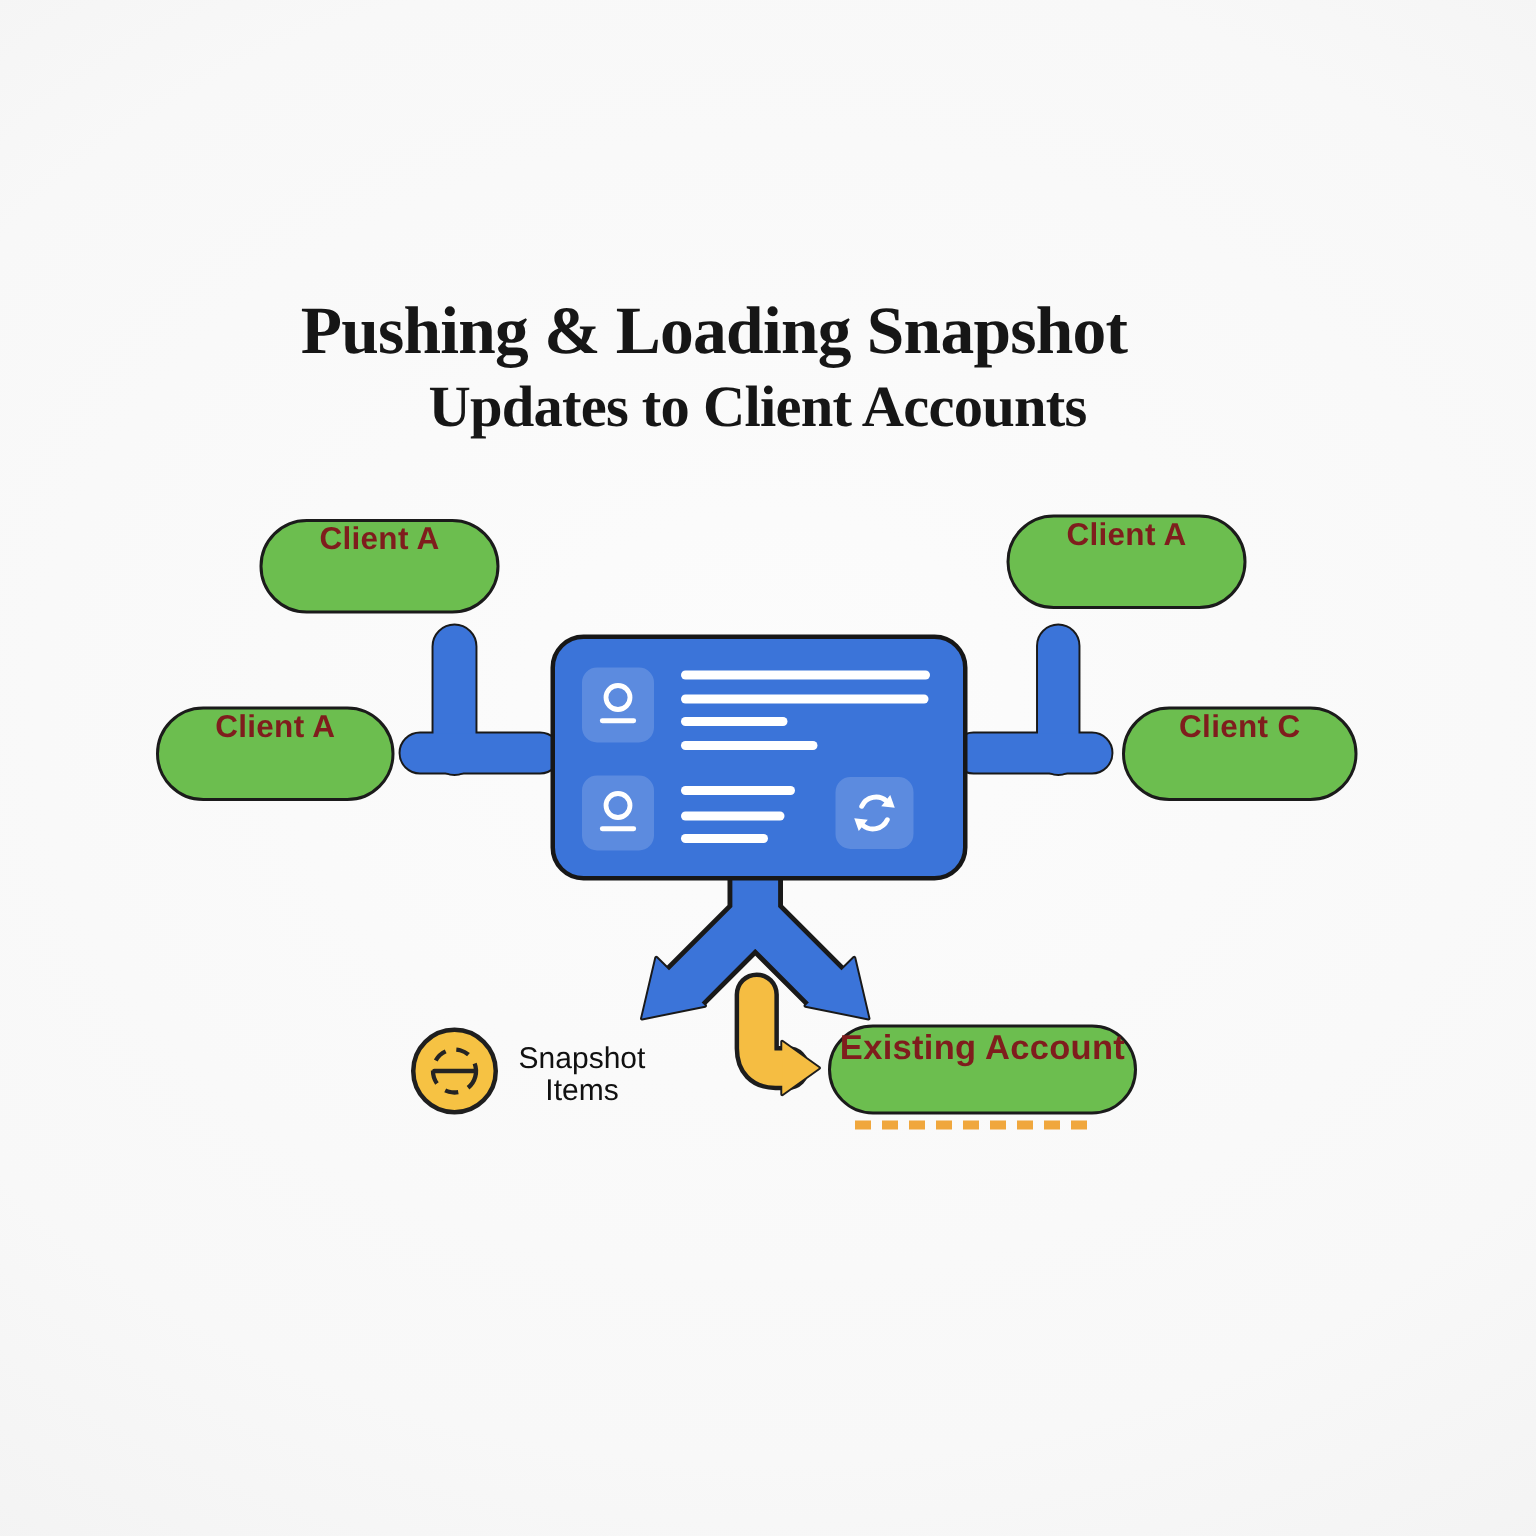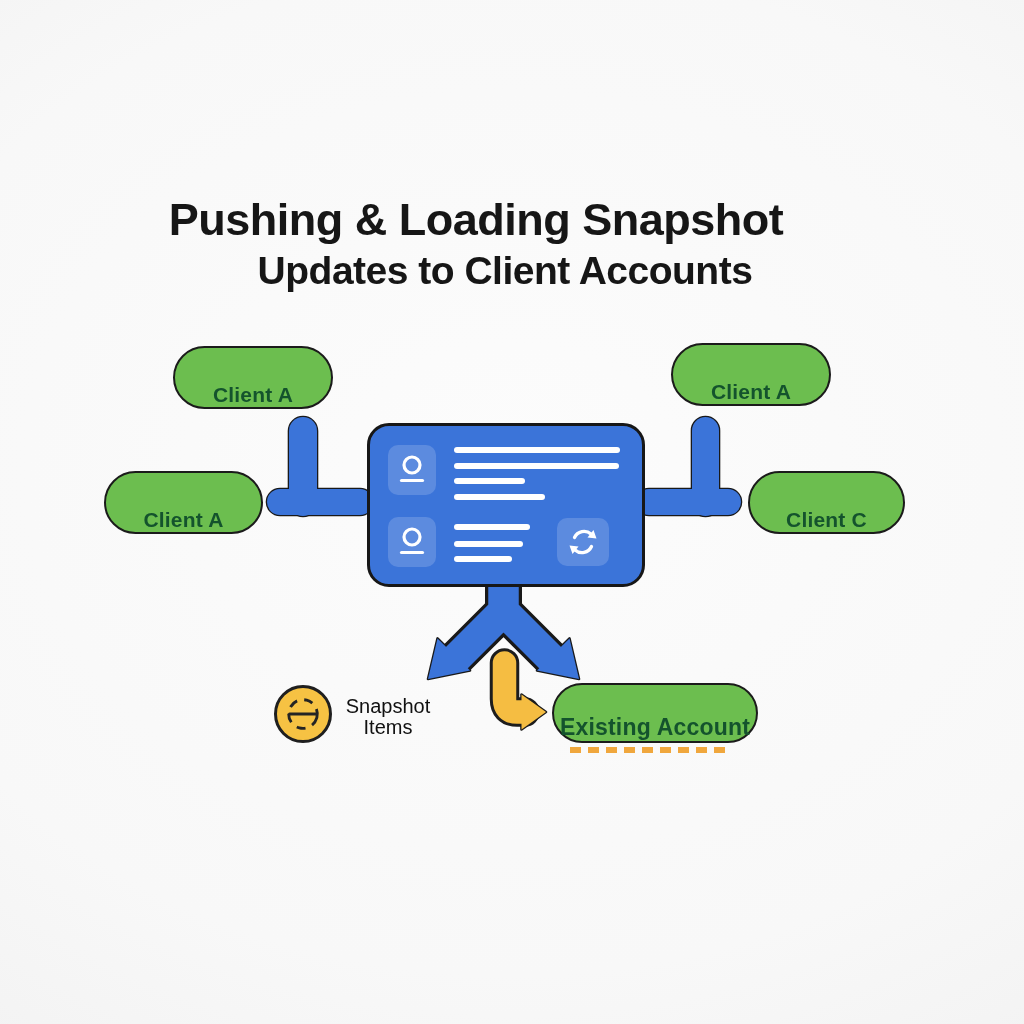--- a/index.html
+++ b/index.html
@@ -1,27 +1,27 @@
 <!DOCTYPE html>
 <html><head>
 <meta charset="utf-8">
 <style>
   html,body{margin:0;padding:0;background:#eee;}
   #canvas{
     position:relative;width:1024px;height:1024px;overflow:hidden;
     background:radial-gradient(900px 700px at 50% 46%, #fcfcfc 0%, #f8f8f8 72%, #f3f3f3 100%);
     font-family:"Liberation Sans", sans-serif;
   }
-  .title-line{position:absolute;text-align:center;font-weight:bold;color:#161616;letter-spacing:-0.5px;white-space:nowrap;}
+  .title-line{position:absolute;text-align:center;font-weight:bold;color:#161616;letter-spacing:-0.5px;white-space:nowrap;font-family:Liberation Serif, serif;}
   #title1{top:194px;left:76px;width:800px;font-size:45px;}
   #title2{top:249px;left:105px;width:800px;font-size:39px;text-align:center;}
   .pill{
     position:absolute;box-sizing:border-box;background:#6CBE4F;border:2.5px solid #1b1b1b;
-    border-radius:999px;display:flex;align-items:flex-end;justify-content:center;
-    color:#14532d;font-weight:bold;font-size:21px;letter-spacing:0.2px;white-space:nowrap;
+    border-radius:999px;display:flex;align-items:flex-start;justify-content:center;
+    color:#7f1d1d;font-weight:bold;font-size:21px;letter-spacing:0.2px;white-space:nowrap;
   }
   #pill-tl{left:173px;top:346px;width:160px;height:63px;}
   #pill-ml{left:104px;top:471px;width:159px;height:63px;}
   #pill-tr{left:671px;top:343px;width:160px;height:63px;}
   #pill-mr{left:748px;top:471px;width:157px;height:63px;}
   #pill-ea{left:552px;top:683px;width:206px;height:60px;font-size:23px;}
   #server{
     position:absolute;left:367px;top:423px;width:278px;height:164px;box-sizing:border-box;
     background:#3B74D9;border:3px solid #171717;border-radius:22px;
   }

